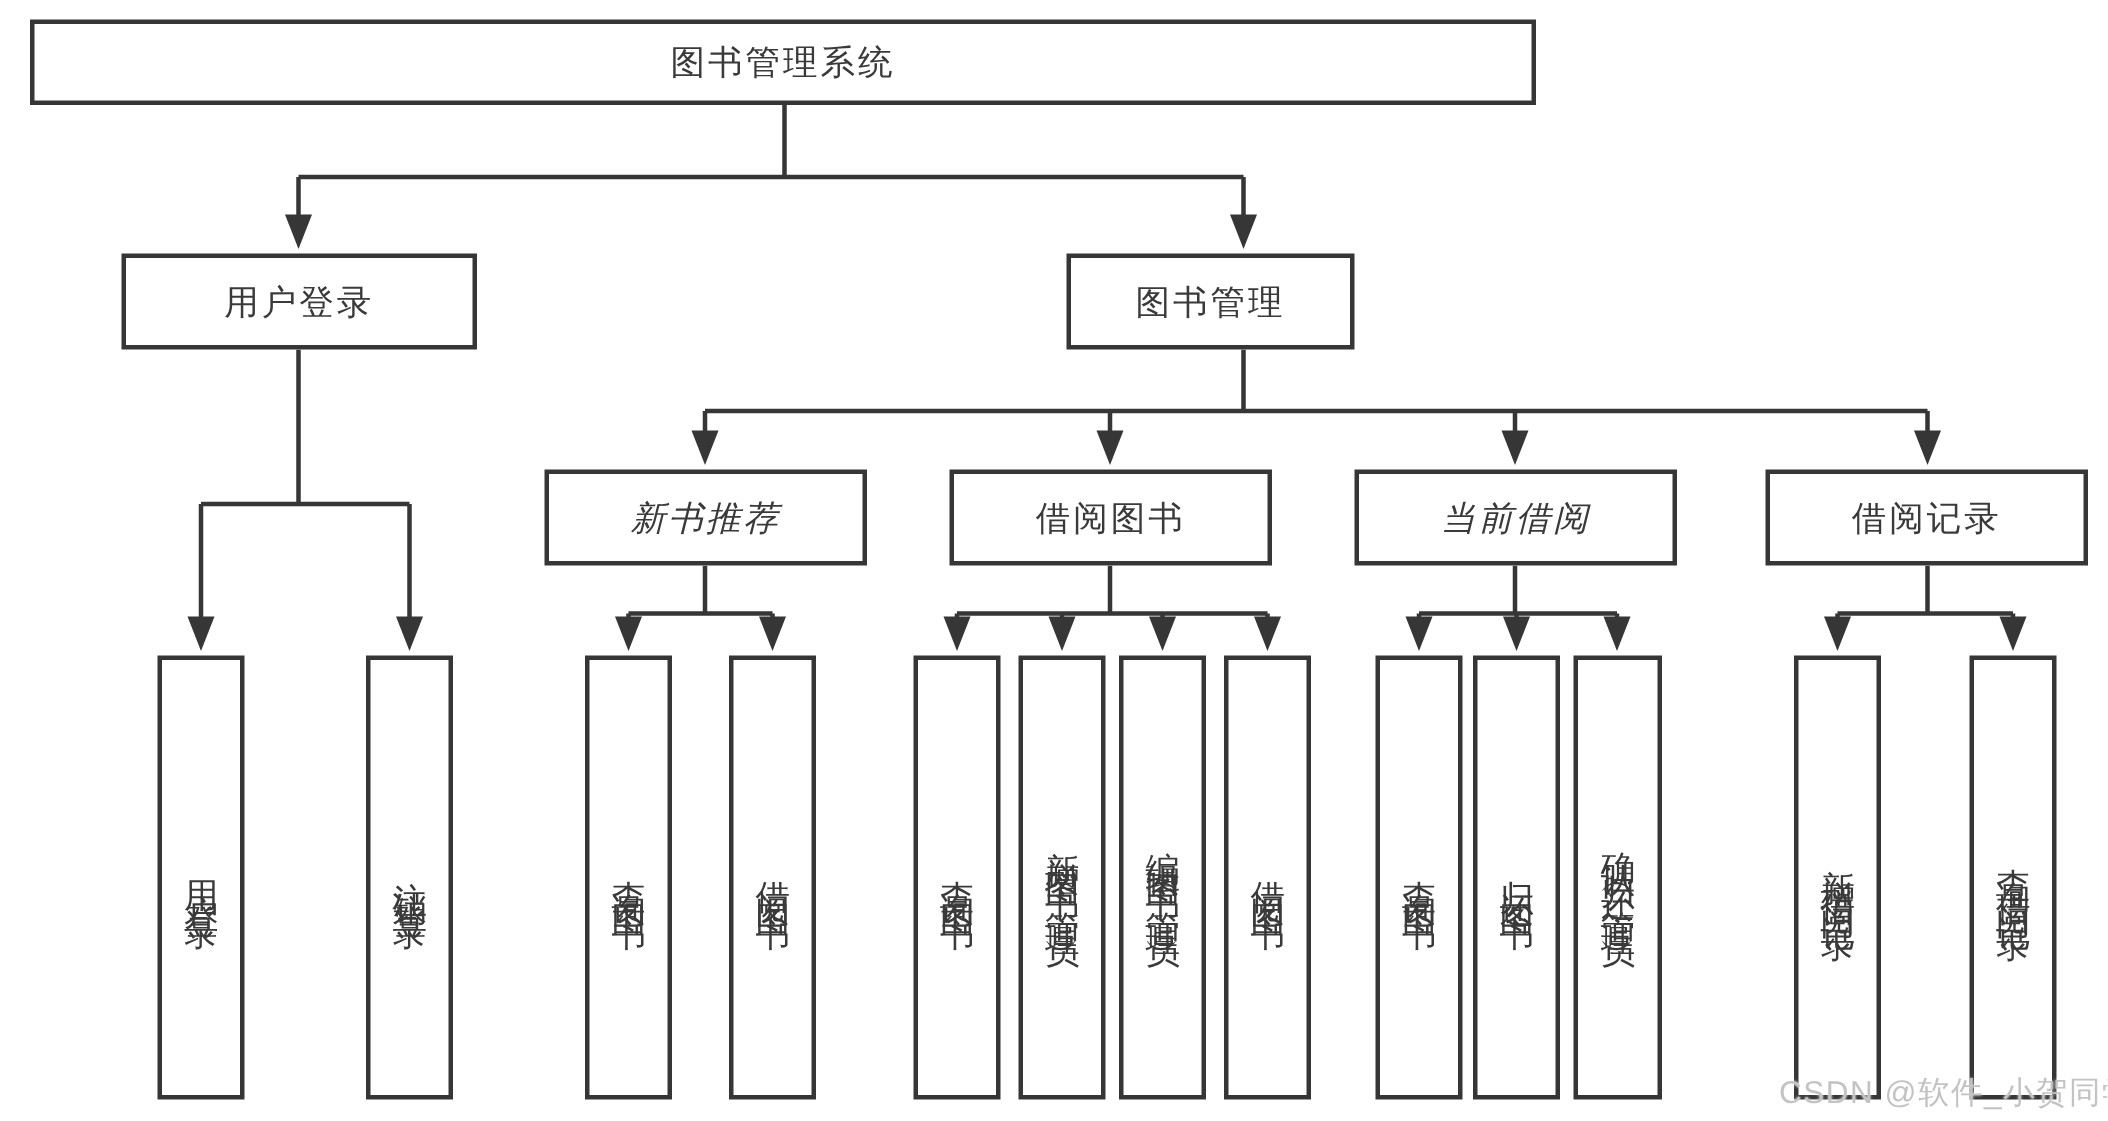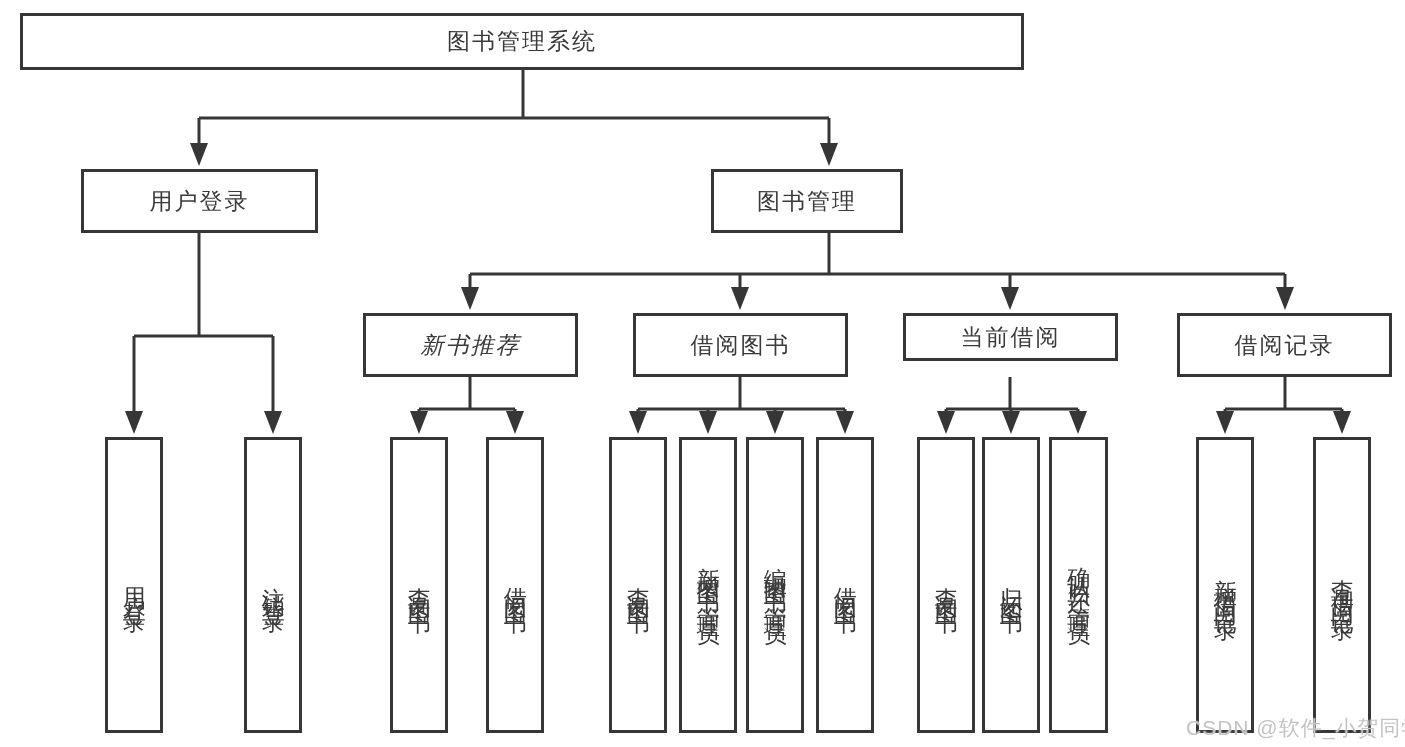--- a/index.html
+++ b/index.html
@@ -103,21 +103,21 @@
   <div class="box hbox" style="left:711px; top:169px; width:192px; height:64px;">
     <span>图书管理</span>
   </div>
 
   <div class="box hbox" style="left:363px; top:313px; width:215px; height:64px;font-style:italic;">
     <span>新书推荐</span>
   </div>
   <div class="box hbox" style="left:633px; top:313px; width:215px; height:64px;">
     <span>借阅图书</span>
   </div>
-  <div class="box hbox" style="left:903px; top:313px; width:215px; height:48px;">
+  <div class="box hbox" style="left:903px; top:313px; width:215px; height:64px;font-style:italic;">
     <span>当前借阅</span>
   </div>
   <div class="box hbox" style="left:1177px; top:313px; width:215px; height:64px;">
     <span>借阅记录</span>
   </div>
 
   <div class="box vbox" style="left:105px; top:437px; width:58px; height:296px;">
     <span>用户登录</span>
   </div>
   <div class="box vbox" style="left:244px; top:437px; width:58px; height:296px;">

